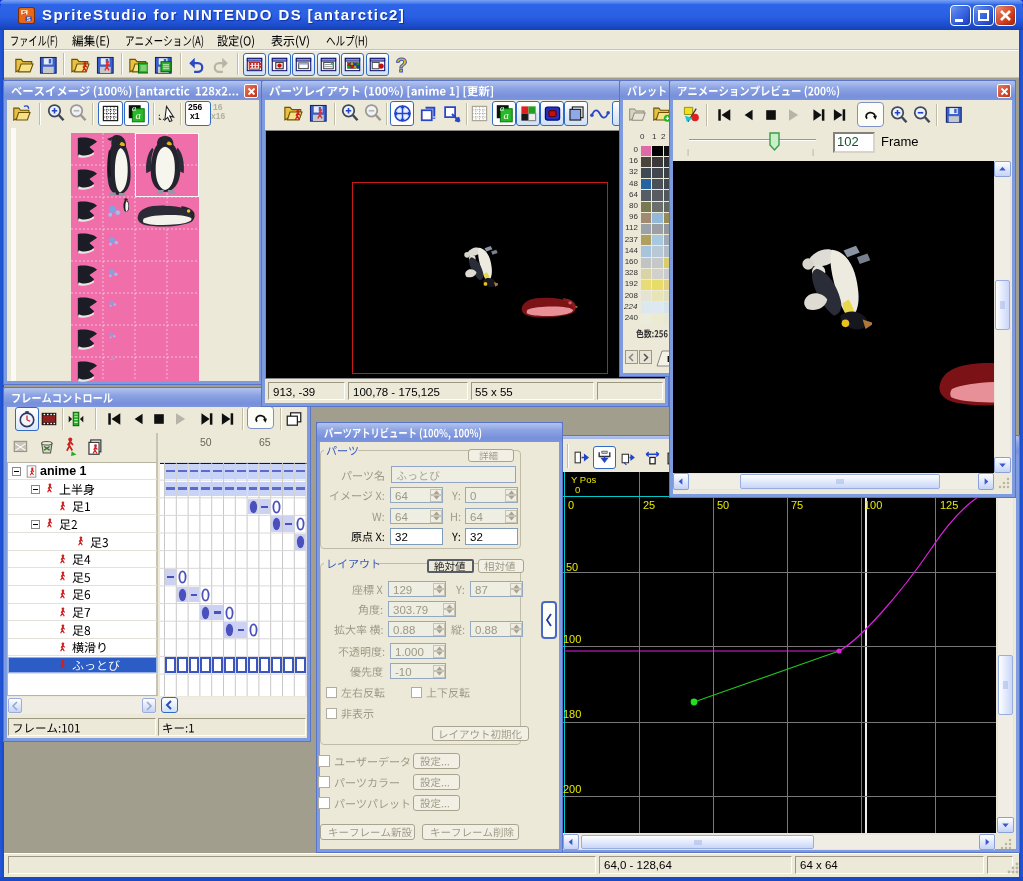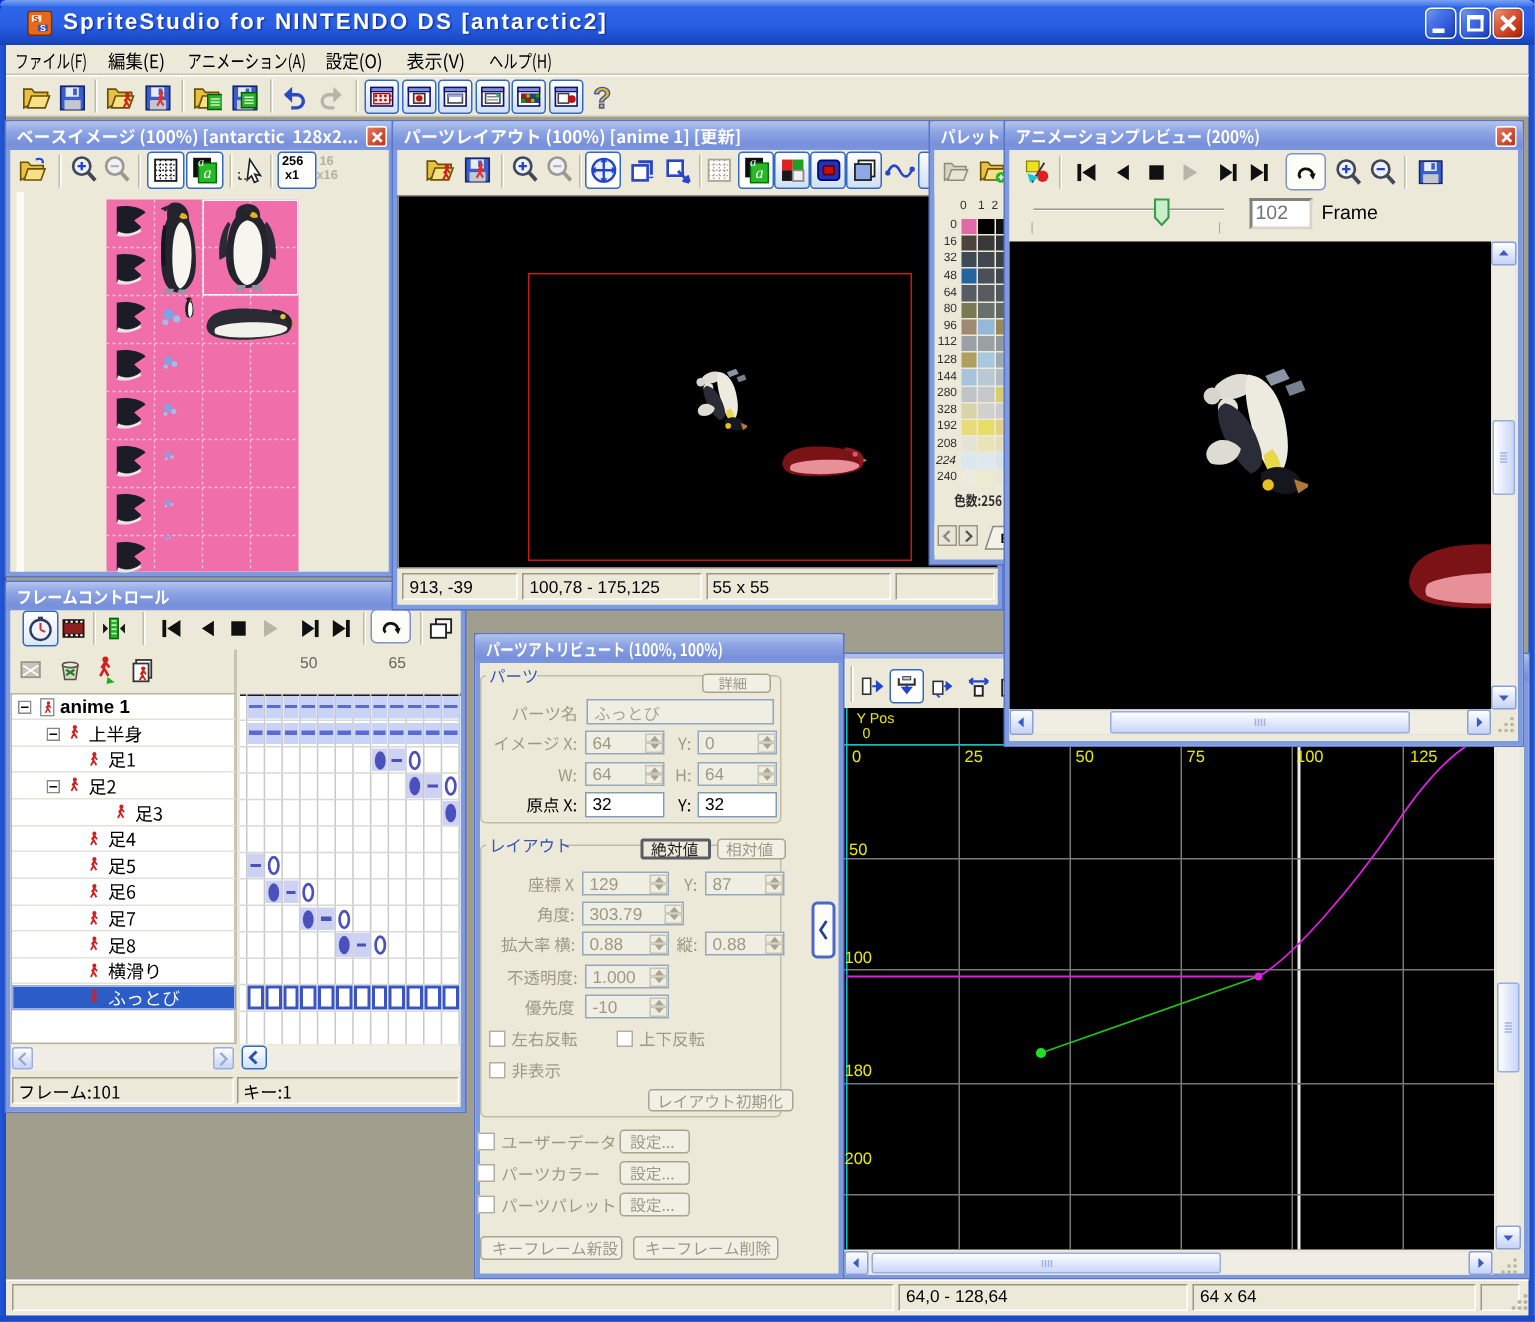--- a/index.html
+++ b/index.html
@@ -221,21 +221,21 @@
 <div style="position:absolute;left:561.0px;top:496.0px;width:435.0px;height:1.0px;background:#00C8C8;"></div>
 <div style="position:absolute;left:568.0px;top:499.0px;font-size:11.0px;font-weight:normal;color:#E8E800;white-space:pre;line-height:1.1;">0</div>
 <div style="position:absolute;left:643.0px;top:499.0px;font-size:11.0px;font-weight:normal;color:#E8E800;white-space:pre;line-height:1.1;">25</div>
 <div style="position:absolute;left:717.0px;top:499.0px;font-size:11.0px;font-weight:normal;color:#E8E800;white-space:pre;line-height:1.1;">50</div>
 <div style="position:absolute;left:791.0px;top:499.0px;font-size:11.0px;font-weight:normal;color:#E8E800;white-space:pre;line-height:1.1;">75</div>
 <div style="position:absolute;left:864.0px;top:499.0px;font-size:11.0px;font-weight:normal;color:#E8E800;white-space:pre;line-height:1.1;">100</div>
 <div style="position:absolute;left:940.0px;top:499.0px;font-size:11.0px;font-weight:normal;color:#E8E800;white-space:pre;line-height:1.1;">125</div>
 <div style="position:absolute;left:566.0px;top:561.0px;font-size:11.0px;font-weight:normal;color:#E8E800;white-space:pre;line-height:1.1;">50</div>
 <div style="position:absolute;left:563.0px;top:633.0px;font-size:11.0px;font-weight:normal;color:#E8E800;white-space:pre;line-height:1.1;">100</div>
 <div style="position:absolute;left:563.0px;top:708.0px;font-size:11.0px;font-weight:normal;color:#E8E800;white-space:pre;line-height:1.1;">180</div>
-<div style="position:absolute;left:563.0px;top:767px;font-size:11.0px;font-weight:normal;color:#E8E800;white-space:pre;line-height:1.1;">200</div>
+<div style="position:absolute;left:563.0px;top:783.0px;font-size:11.0px;font-weight:normal;color:#E8E800;white-space:pre;line-height:1.1;">200</div>
 <svg style="position:absolute;left:561.0px;top:497.0px;" width="435" height="336" viewBox="0 0 435 336">
     <path d="M3 154 H278 C300 142 340 96 370 52 C390 22 405 8 417 0" fill="none" stroke="#E020E0" stroke-width="1.2"></path>
     <path d="M133 205 L278 154" fill="none" stroke="#20C020" stroke-width="1.2"></path>
     <circle cx="133" cy="205" r="3.4" fill="#20E020"></circle>
     <circle cx="278" cy="154" r="2.6" fill="#E020E0"></circle>
   </svg>
 <div style="position:absolute;left:563.0px;top:834.0px;width:432.0px;height:16.0px;background:#F0EEE4;border:1px solid #E8E4DA;"></div>
 <div style="position:absolute;left:563.0px;top:834.0px;width:16.0px;height:16.0px;background:linear-gradient(180deg,#FDFEFF,#C6D3F7);border:1px solid #8CA0D8;border-radius:2px;"></div>
 <svg style="position:absolute;left:564.0px;top:835.0px;" width="14" height="14" viewBox="0 0 15 15">
     <path d="M9 4 L5 7.5 L9 11" fill="#3A5AC8"></path>
@@ -1041,29 +1041,29 @@
 <div style="position:absolute;left:652.3px;top:201.5px;width:10.3px;height:10.3px;background:#6A6E6C;"></div>
 <div style="position:absolute;left:663.6px;top:201.5px;width:10.3px;height:10.3px;background:#606860;"></div>
 <div style="position:absolute;left:638.0px;top:213.2px;font-size:8.0px;font-weight:normal;color:#303030;white-space:pre;line-height:1.1;text-align:right;width:14px;left:624px;">96</div>
 <div style="position:absolute;left:641.0px;top:212.7px;width:10.3px;height:10.3px;background:#A08A72;"></div>
 <div style="position:absolute;left:652.3px;top:212.7px;width:10.3px;height:10.3px;background:#94B8D8;"></div>
 <div style="position:absolute;left:663.6px;top:212.7px;width:10.3px;height:10.3px;background:#988A58;"></div>
 <div style="position:absolute;left:638.0px;top:224.4px;font-size:8.0px;font-weight:normal;color:#303030;white-space:pre;line-height:1.1;text-align:right;width:14px;left:624px;">112</div>
 <div style="position:absolute;left:641.0px;top:223.9px;width:10.3px;height:10.3px;background:#9AA2A8;"></div>
 <div style="position:absolute;left:652.3px;top:223.9px;width:10.3px;height:10.3px;background:#9AA0A4;"></div>
 <div style="position:absolute;left:663.6px;top:223.9px;width:10.3px;height:10.3px;background:#90989C;"></div>
-<div style="position:absolute;left:638.0px;top:235.6px;font-size:8.0px;font-weight:normal;color:#303030;white-space:pre;line-height:1.1;text-align:right;width:14px;left:624px;">128</div>
+<div style="position:absolute;left:638.0px;top:235.6px;font-size:8.0px;font-weight:normal;color:#303030;white-space:pre;line-height:1.1;text-align:right;width:14px;left:624px;">237</div>
 <div style="position:absolute;left:641.0px;top:235.1px;width:10.3px;height:10.3px;background:#B0A060;"></div>
 <div style="position:absolute;left:652.3px;top:235.1px;width:10.3px;height:10.3px;background:#A8C8E0;"></div>
 <div style="position:absolute;left:663.6px;top:235.1px;width:10.3px;height:10.3px;background:#A0A8B0;"></div>
 <div style="position:absolute;left:638.0px;top:246.8px;font-size:8.0px;font-weight:normal;color:#303030;white-space:pre;line-height:1.1;text-align:right;width:14px;left:624px;">144</div>
 <div style="position:absolute;left:641.0px;top:246.3px;width:10.3px;height:10.3px;background:#A8C4DC;"></div>
 <div style="position:absolute;left:652.3px;top:246.3px;width:10.3px;height:10.3px;background:#B8C8D4;"></div>
 <div style="position:absolute;left:663.6px;top:246.3px;width:10.3px;height:10.3px;background:#B0BCC8;"></div>
-<div style="position:absolute;left:638.0px;top:258.0px;font-size:8.0px;font-weight:normal;color:#303030;white-space:pre;line-height:1.1;text-align:right;width:14px;left:624px;">280</div>
+<div style="position:absolute;left:638.0px;top:258.0px;font-size:8.0px;font-weight:normal;color:#303030;white-space:pre;line-height:1.1;text-align:right;width:14px;left:624px;">160</div>
 <div style="position:absolute;left:641.0px;top:257.5px;width:10.3px;height:10.3px;background:#C0C4C4;"></div>
 <div style="position:absolute;left:652.3px;top:257.5px;width:10.3px;height:10.3px;background:#C4C8C8;"></div>
 <div style="position:absolute;left:663.6px;top:257.5px;width:10.3px;height:10.3px;background:#D8CC70;"></div>
 <div style="position:absolute;left:638.0px;top:269.2px;font-size:8.0px;font-weight:normal;color:#303030;white-space:pre;line-height:1.1;text-align:right;width:14px;left:624px;">328</div>
 <div style="position:absolute;left:641.0px;top:268.7px;width:10.3px;height:10.3px;background:#D8D4A8;"></div>
 <div style="position:absolute;left:652.3px;top:268.7px;width:10.3px;height:10.3px;background:#D0D0CC;"></div>
 <div style="position:absolute;left:663.6px;top:268.7px;width:10.3px;height:10.3px;background:#C8CCCC;"></div>
 <div style="position:absolute;left:638.0px;top:280.4px;font-size:8.0px;font-weight:normal;color:#303030;white-space:pre;line-height:1.1;text-align:right;width:14px;left:624px;">192</div>
 <div style="position:absolute;left:641.0px;top:279.9px;width:10.3px;height:10.3px;background:#E8DC78;"></div>
 <div style="position:absolute;left:652.3px;top:279.9px;width:10.3px;height:10.3px;background:#E8DC68;"></div>
@@ -1161,21 +1161,21 @@
     <rect x="4" y="9.4" width="8.6" height="5" fill="#C4C8CC"></rect>
   </svg>
 <div style="position:absolute;left:673.0px;top:131.0px;width:339.0px;height:30.0px;background:#ECE9D8;"></div>
 <div style="position:absolute;left:689.0px;top:139.0px;width:127.0px;height:2.0px;background:#9C9884;border-bottom:1px solid #fff;"></div>
 <div style="position:absolute;left:687.0px;top:148.0px;font-size:8.0px;font-weight:normal;color:#A8A494;white-space:pre;line-height:1.1;">|</div>
 <div style="position:absolute;left:812.0px;top:148.0px;font-size:8.0px;font-weight:normal;color:#A8A494;white-space:pre;line-height:1.1;">|</div>
 <svg style="position:absolute;left:769.0px;top:132.0px;" width="11" height="20" viewBox="0 0 11 20">
     <path d="M1 1 H10 V13 L5.5 18 L1 13 Z" fill="#C8F0C8" stroke="#3A9A48" stroke-width="1.4"></path>
   </svg>
 <div class="fld" style="position:absolute;left:833px;top:132px;width:42px;height:21px;border:2px inset #D8D4C8;"></div>
-<div style="position:absolute;left:837.0px;top:134.5px;font-size:13.0px;font-weight:normal;color:#737373;white-space:pre;line-height:1.1;">102</div>
+<div style="position:absolute;left:837.0px;top:134.5px;font-size:13.0px;font-weight:normal;color:#14532d;white-space:pre;line-height:1.1;">102</div>
 <div style="position:absolute;left:881.0px;top:135.0px;font-size:13.0px;font-weight:normal;color:#000;white-space:pre;line-height:1.1;">Frame</div>
 <div style="position:absolute;left:673.0px;top:161.0px;width:339.0px;height:333.0px;background:#ECE9D8;"></div>
 <div style="position:absolute;left:673.0px;top:161.0px;width:321.0px;height:312.0px;background:#000;"></div>
 <svg style="position:absolute;left:794.0px;top:242.0px;" width="78" height="88" viewBox="0 0 78 92">
     <path d="M20 12 C30 5 42 7 44 14 C40 23 28 27 17 25 C12 20 14 16 20 12 Z" fill="#DEDCD4"></path>
     <circle cx="13" cy="23" r="6" fill="#D8D6CC"></circle>
     <circle cx="24" cy="31" r="7" fill="#E4E2D8"></circle>
     <path d="M50 9 l13 -5 4 7 -13 5 Z" fill="#8A94A4"></path>
     <path d="M64 16 l11 -4 3 7 -11 4 Z" fill="#77808E"></path>
     <path d="M38 8 C55 10 63 30 65 48 C67 62 65 72 59 80 C50 76 44 60 40 42 C36 26 35 14 38 8 Z" fill="#EDEAE0"></path>

